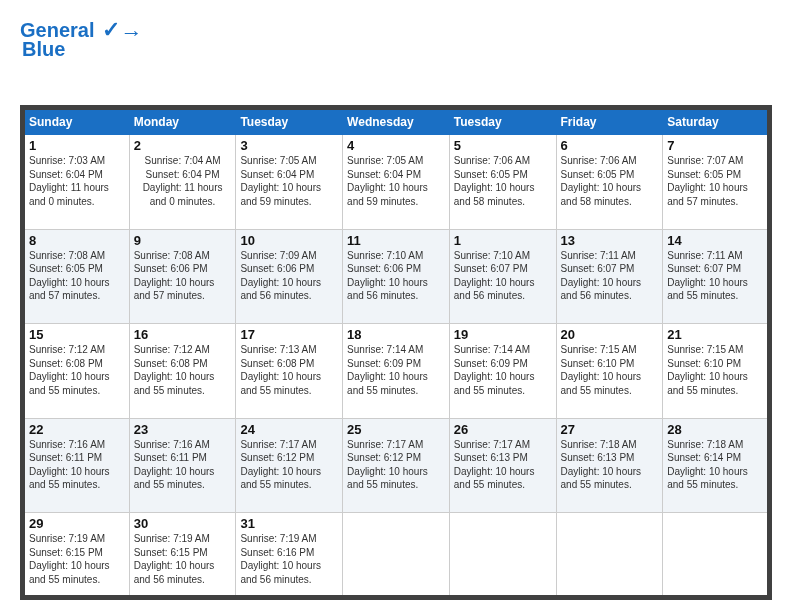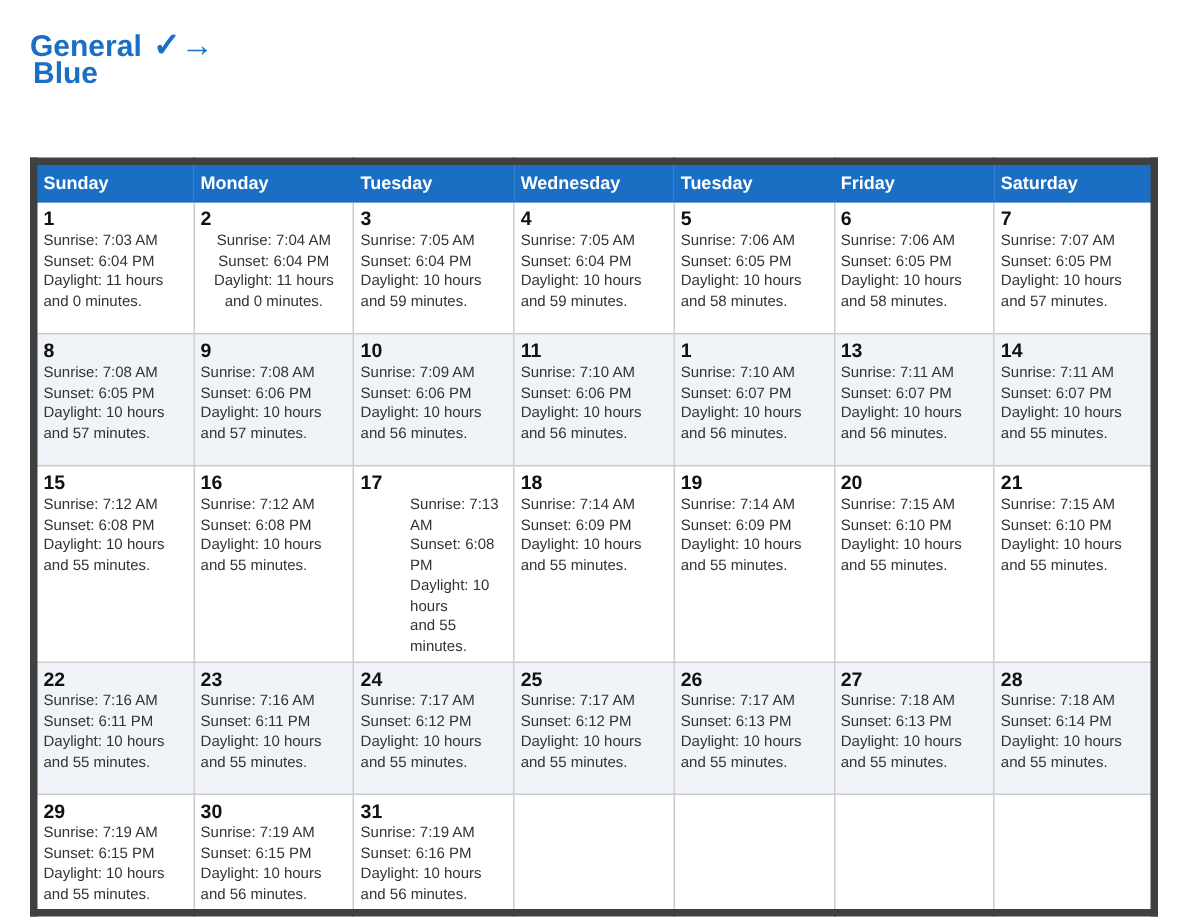--- a/index.html
+++ b/index.html
@@ -235,21 +235,21 @@
           </td>
           <td>
             <span class="day-num">16</span>
             <div class="day-info" style="white-space: pre-line;">Sunrise: 7:12 AM
 Sunset: 6:08 PM
 Daylight: 10 hours
 and 55 minutes.</div>
           </td>
           <td>
             <span class="day-num">17</span>
-            <div class="day-info" style="white-space: pre-line; margin-left: 33px;">Sunrise: 7:13 AM
+            <div class="day-info" style="white-space: pre-line;">Sunrise: 7:13 AM
 Sunset: 6:08 PM
 Daylight: 10 hours
 and 55 minutes.</div>
           </td>
           <td>
             <span class="day-num">18</span>
             <div class="day-info" style="white-space: pre-line;">Sunrise: 7:14 AM
 Sunset: 6:09 PM
 Daylight: 10 hours
 and 55 minutes.</div>

